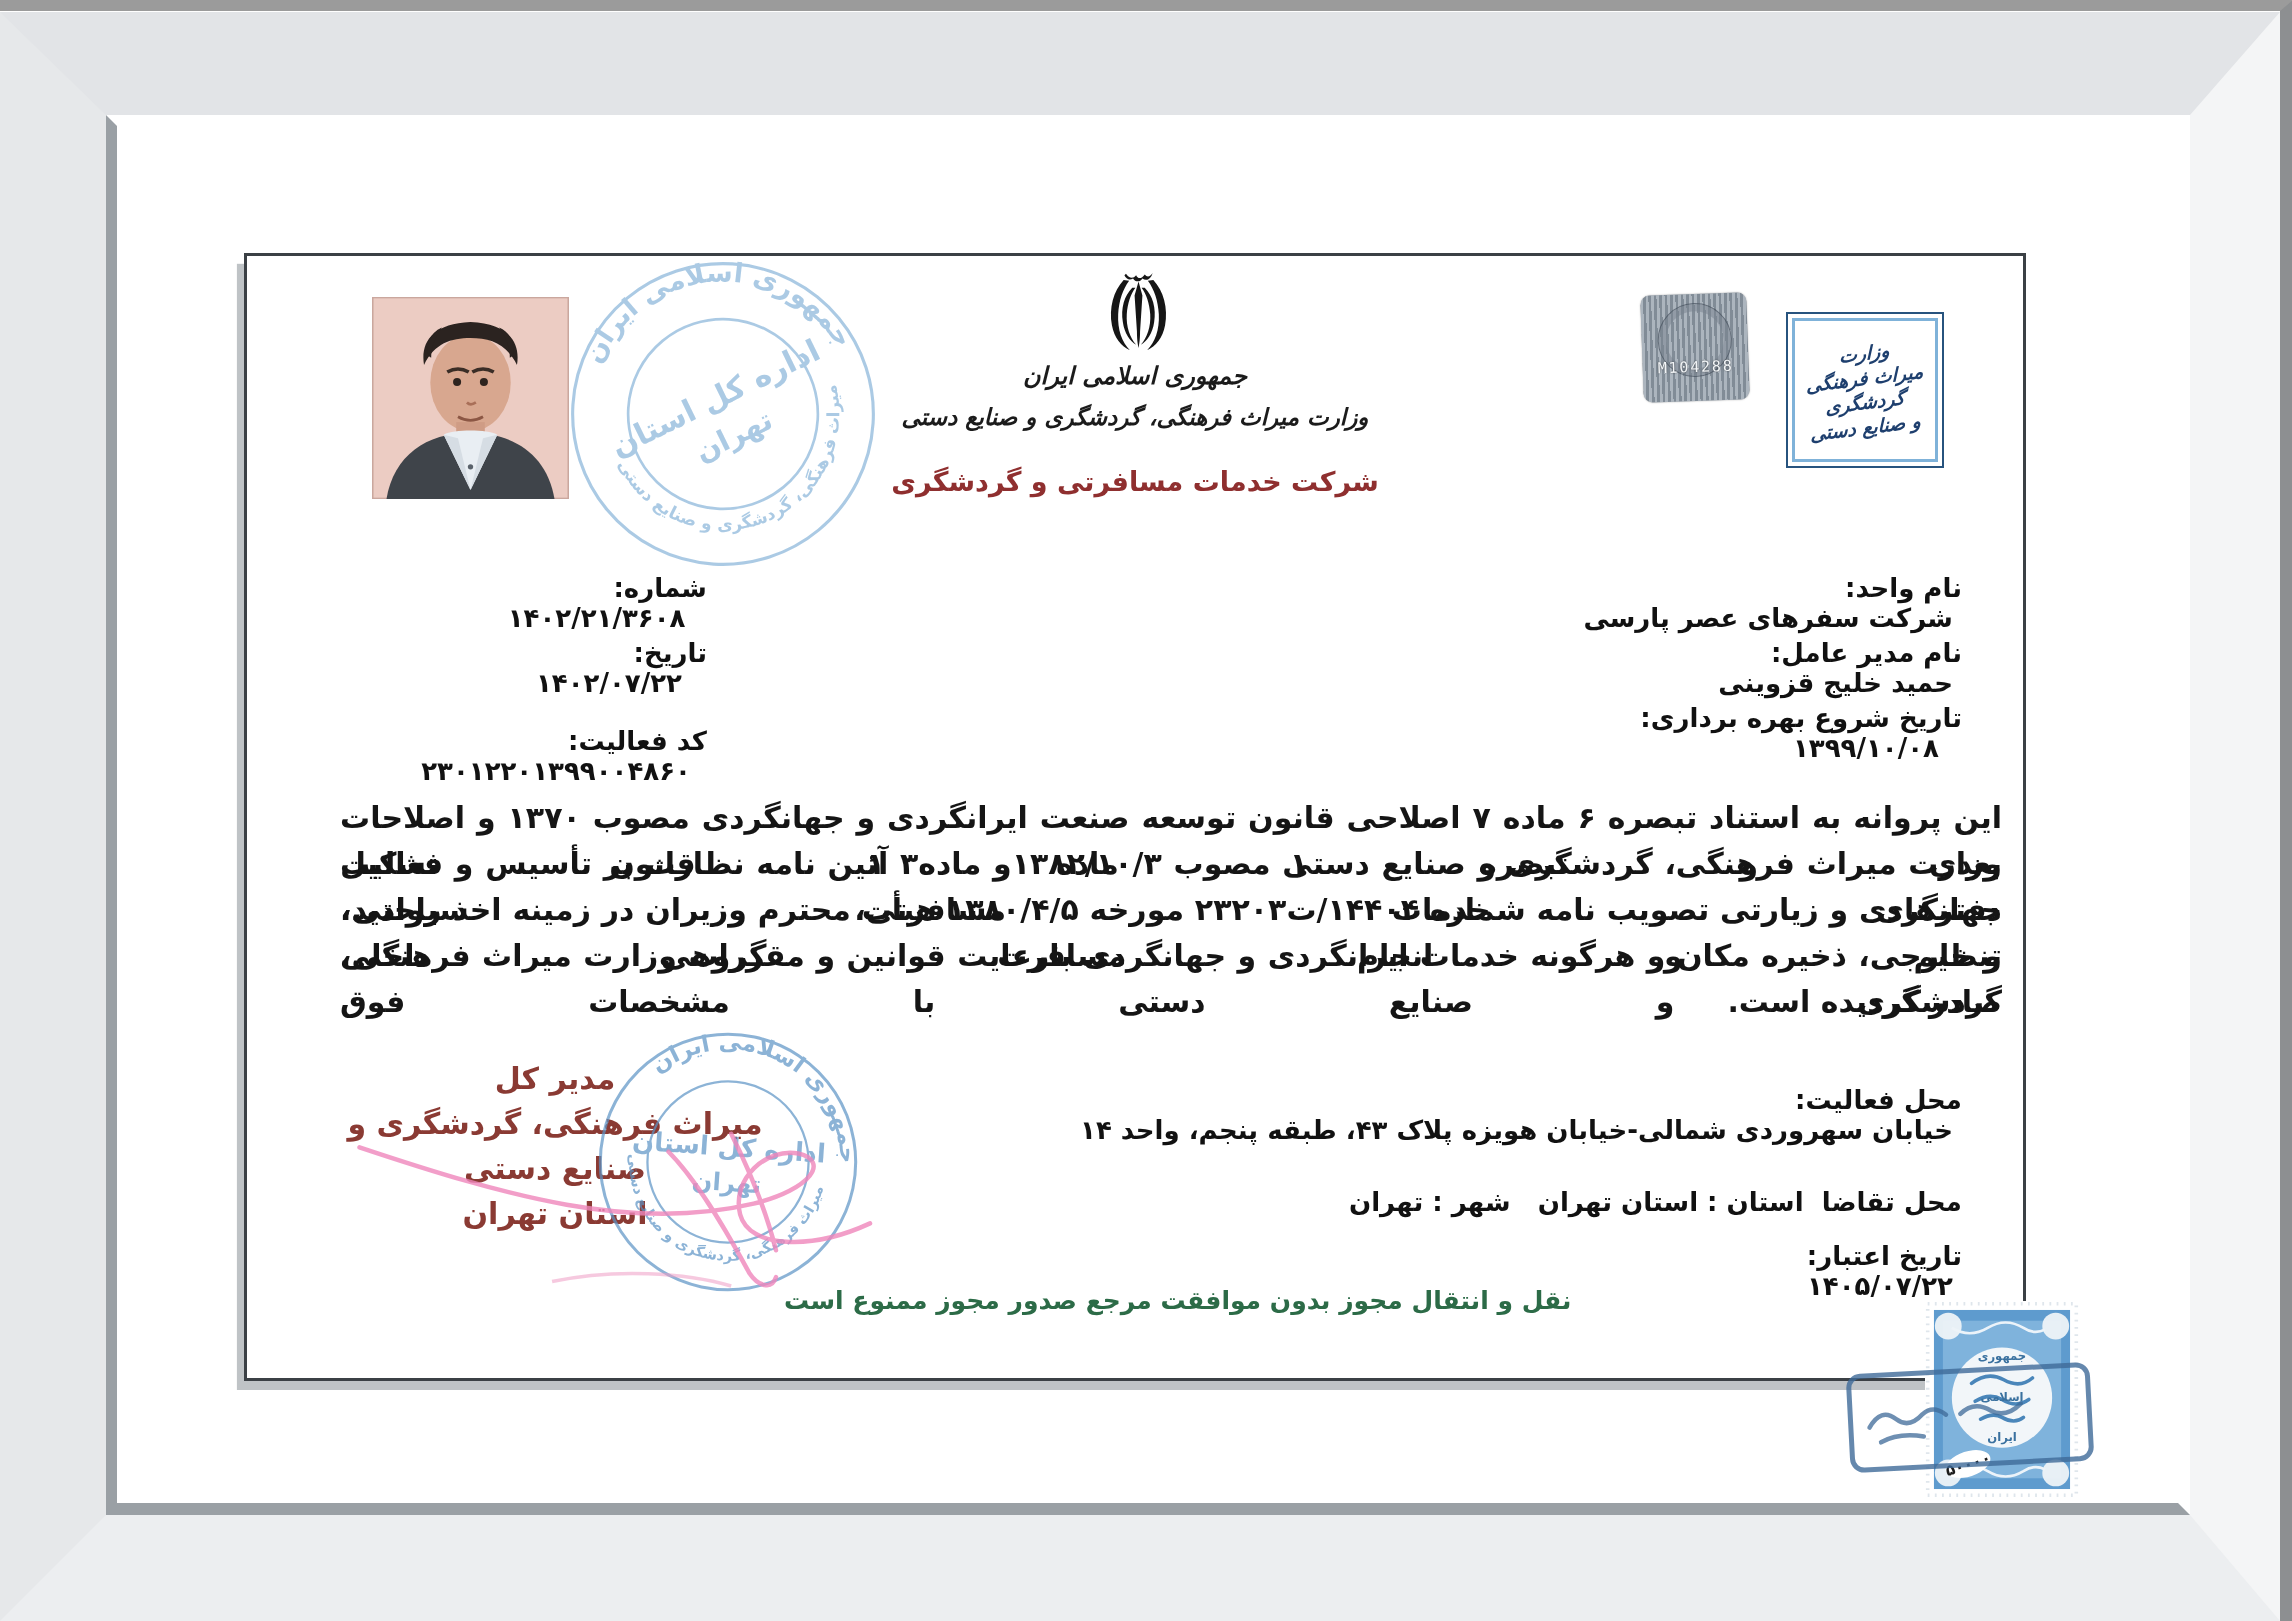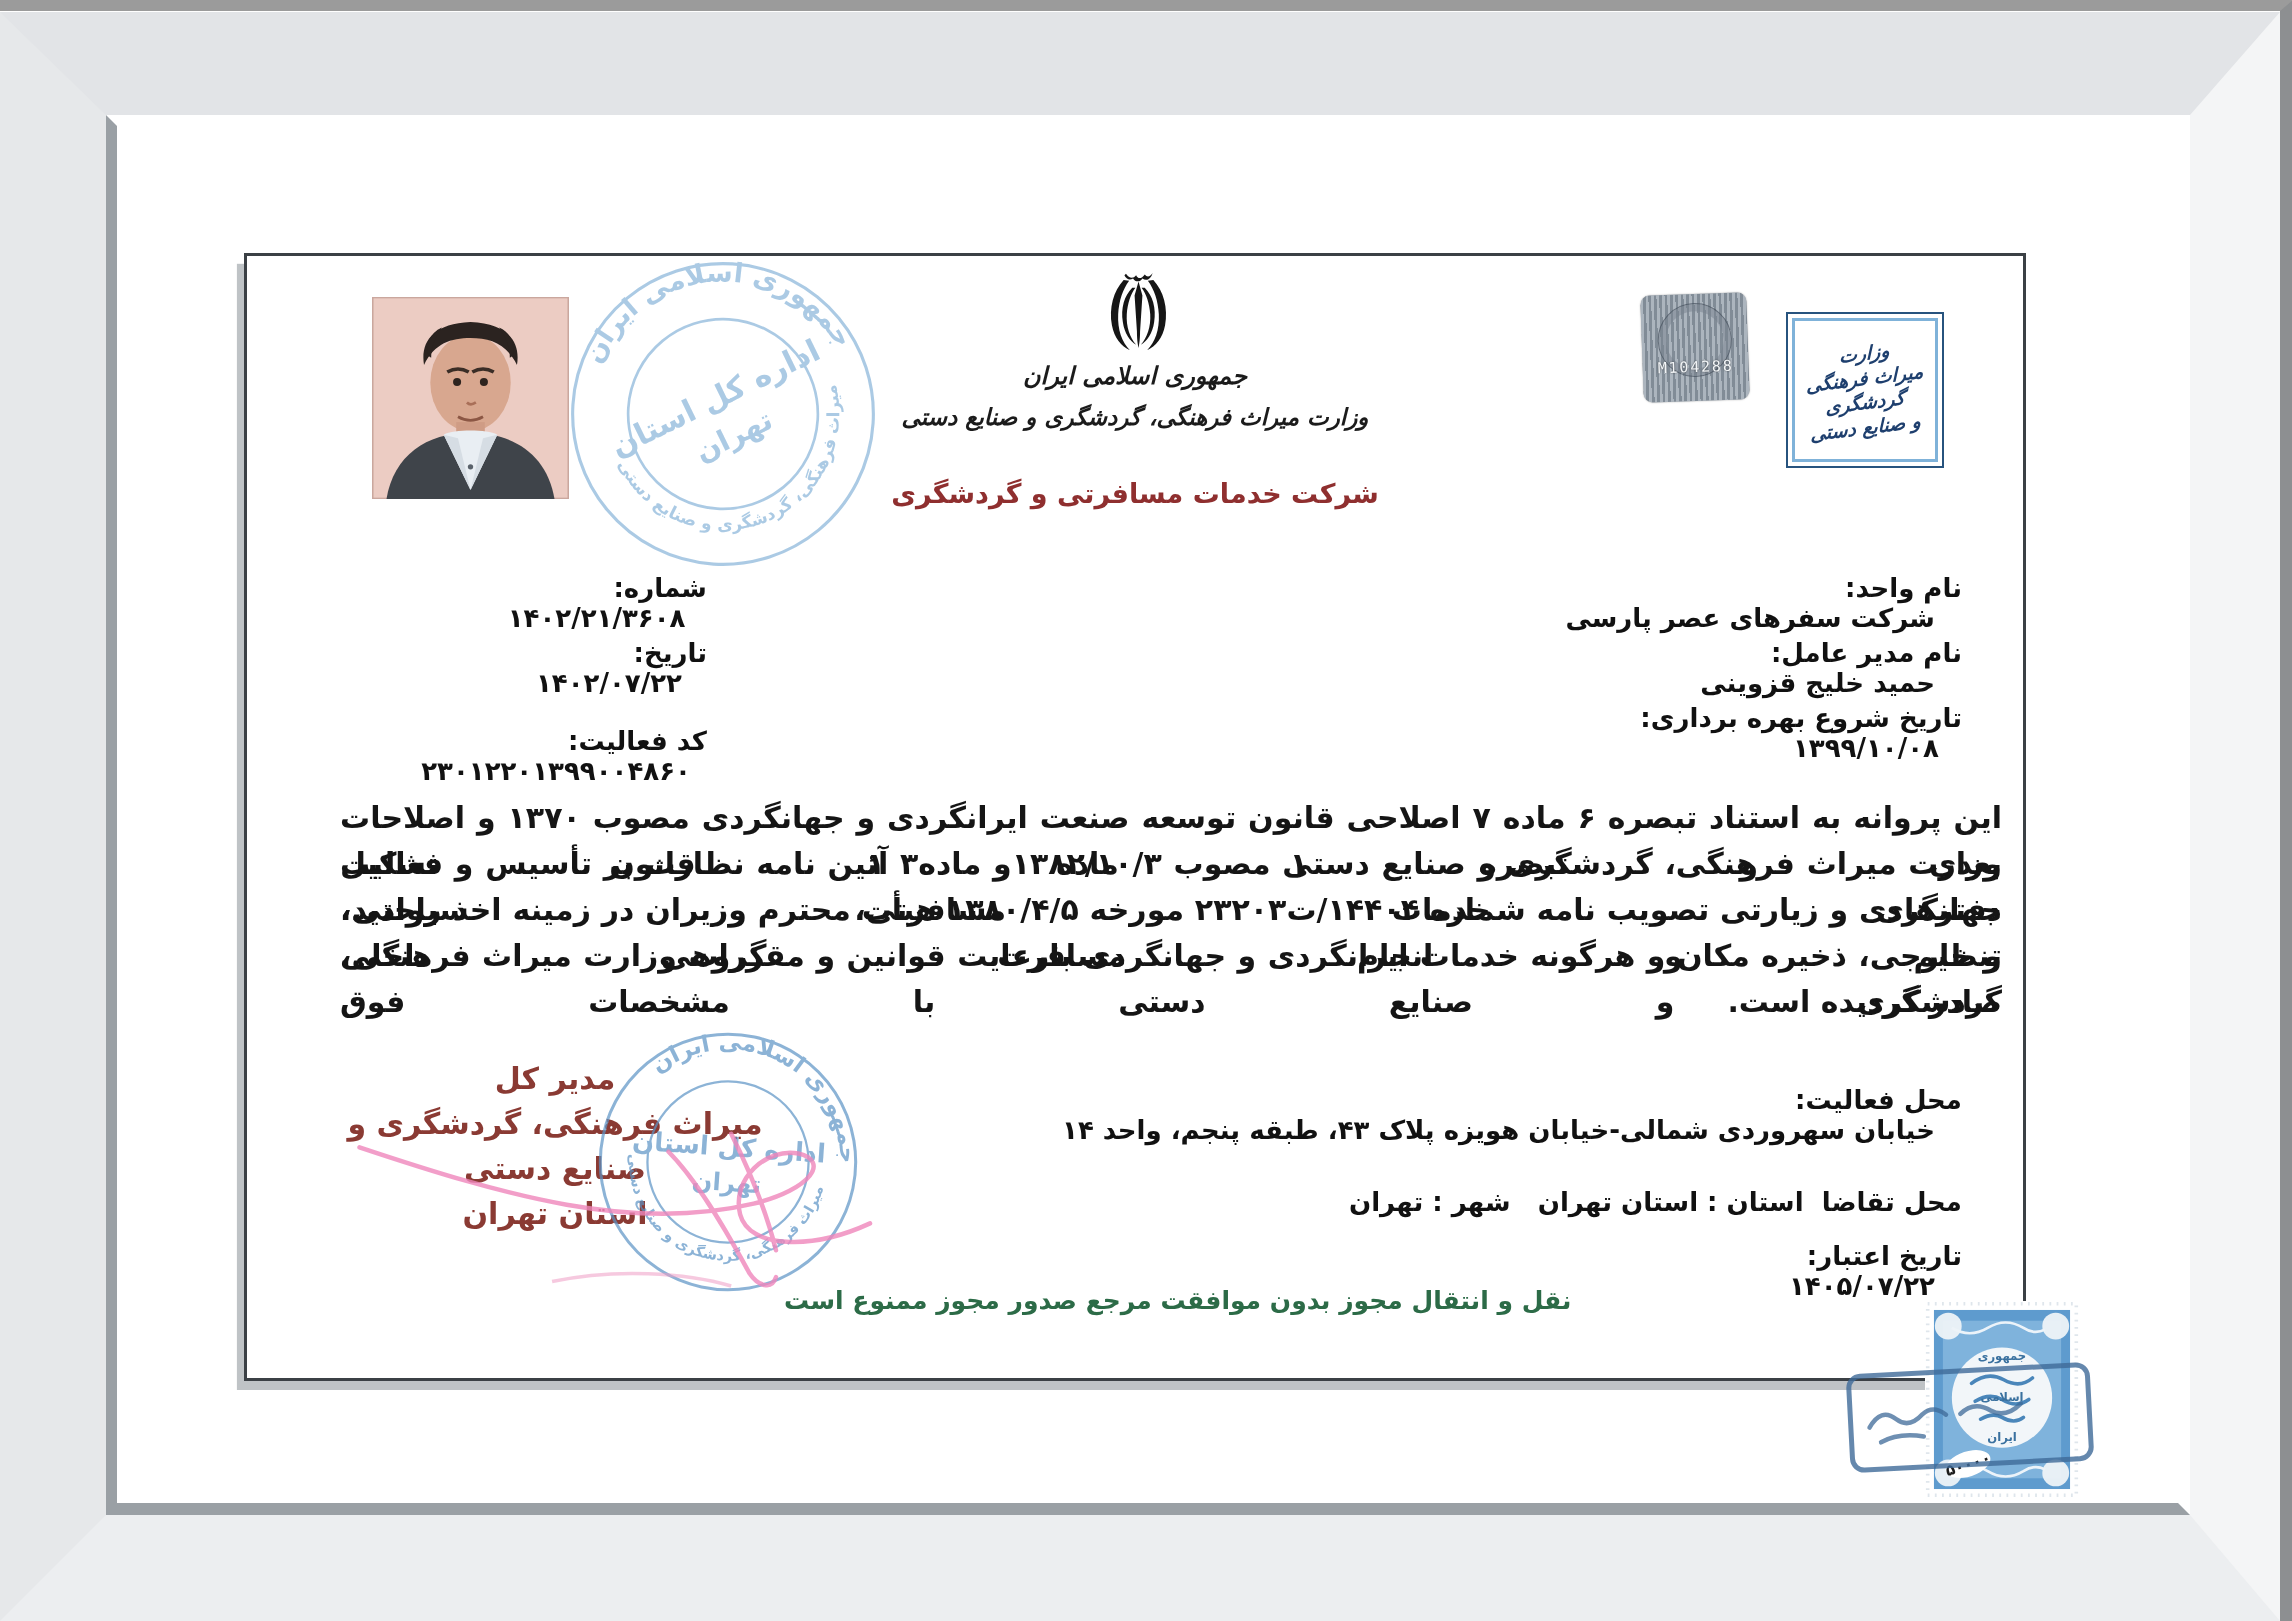--- a/index.html
+++ b/index.html
@@ -24,21 +24,21 @@
        background:#ffffff;border:3.6px solid #3b4045;box-sizing:border-box;
        box-shadow:-8px 9.9px 0 -0.9px #bfc3c6;}
   .rtl{direction:rtl;unicode-bidi:isolate;}
 
   .header-cal{width:100%;text-align:center;color:#1b1b1b;font-weight:bold;
               font-style:italic;letter-spacing:0.4px;}
   .license-type{width:100%;text-align:center;color:#8f2f2f;font-weight:bold;}
 
   .fieldrow{white-space:pre;font-size:26px;}
   .fieldrow .lbl{font-weight:bold;color:#111;margin-top:20px;}
-  .fieldrow .val{font-weight:bold;color:#111;margin-right:27px;}
+  .fieldrow .val{font-weight:bold;color:#111;margin-right:9px;}
 
   .bodyline{direction:rtl;font-size:30px;font-weight:bold;color:#151515;
             height:46px;line-height:46px;text-align:justify;text-align-last:justify;}
   .bodyline.last{text-align:right;text-align-last:right;}
 
   .sig-block{text-align:center;color:#8a3a33;font-weight:bold;font-size:30px;
              line-height:45px;}
 
   .green-note{text-align:left;color:#2c6b47;font-weight:bold;font-size:25px;}
 
@@ -117,21 +117,21 @@
       <path d="M42,24 C32,34 27,50 30,68 C32,82 39,92 47,97 C39,88 34,74 35,58 C36,44 40,32 46,24 Z"></path>
       <path d="M58,24 C68,34 73,50 70,68 C68,82 61,92 53,97 C61,88 66,74 65,58 C64,44 60,32 54,24 Z"></path>
       <path d="M31,14 C18,28 12,50 16,72 C19,88 28,99 39,104 C29,94 23,78 24,58 C25,40 30,26 38,15 Z"></path>
       <path d="M69,14 C82,28 88,50 84,72 C81,88 72,99 61,104 C71,94 77,78 76,58 C75,40 70,26 62,15 Z"></path>
       <path d="M34,6 C38,12 43,13 47,8 C49,13 54,13 58,7 C61,11 65,10 68,5 C66,13 60,16 55,12 C52,17 46,17 43,12 C39,15 34,13 32,8 Z"></path>
     </g>
   </svg>
 
   <div class="abs header-cal rtl" style="top:106px;font-size:24px">جمهوری اسلامی ایران</div>
   <div class="abs header-cal rtl" style="top:148px;font-size:23px">وزارت میراث فرهنگی، گردشگری و صنایع دستی</div>
-  <div class="abs license-type rtl" style="top:222px;font-size:27px">شرکت خدمات مسافرتی و گردشگری</div>
+  <div class="abs license-type rtl" style="top:210px;font-size:27px">شرکت خدمات مسافرتی و گردشگری</div>
 
   <div class="abs holo" style="left:1395px;top:38px">
     <div class="tex"></div>
     <div class="medal"></div>
     <div class="serial">M104288</div>
   </div>
 
   <div class="abs mlogo" style="left:1539px;top:56px">
     <div class="inner">
       <div class="cal">

